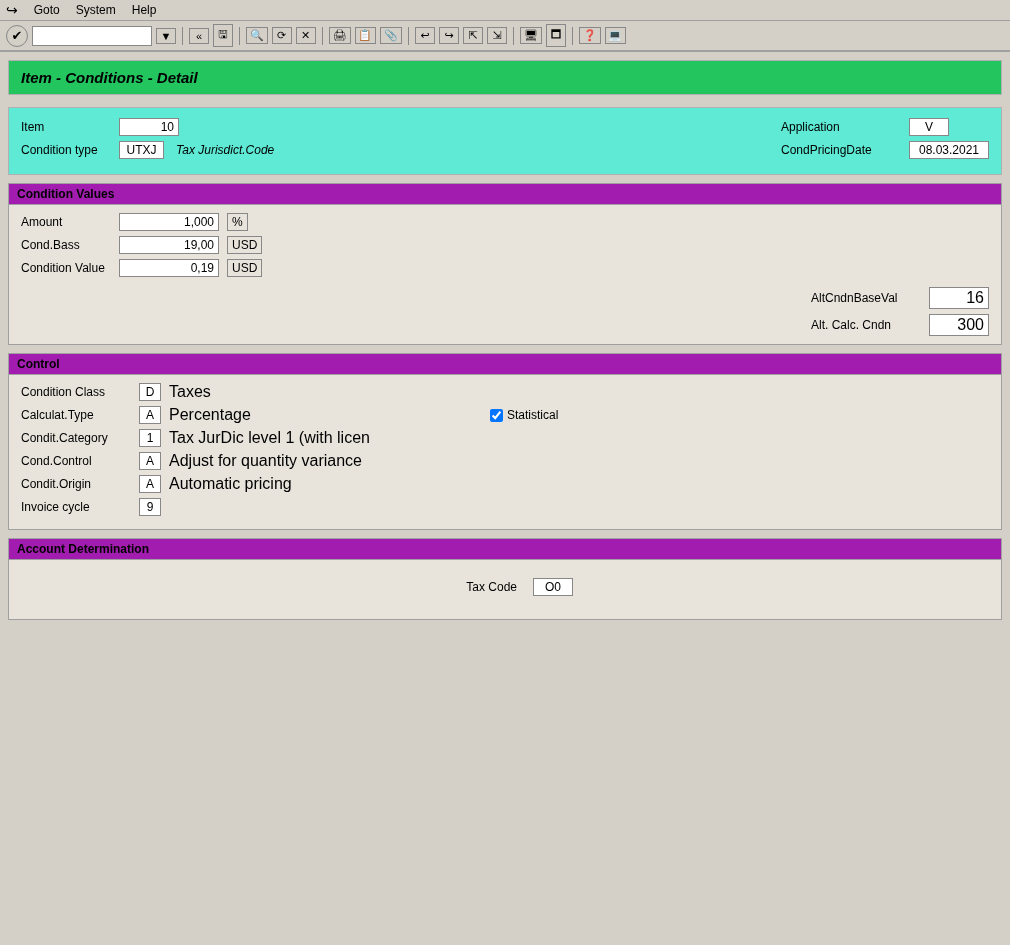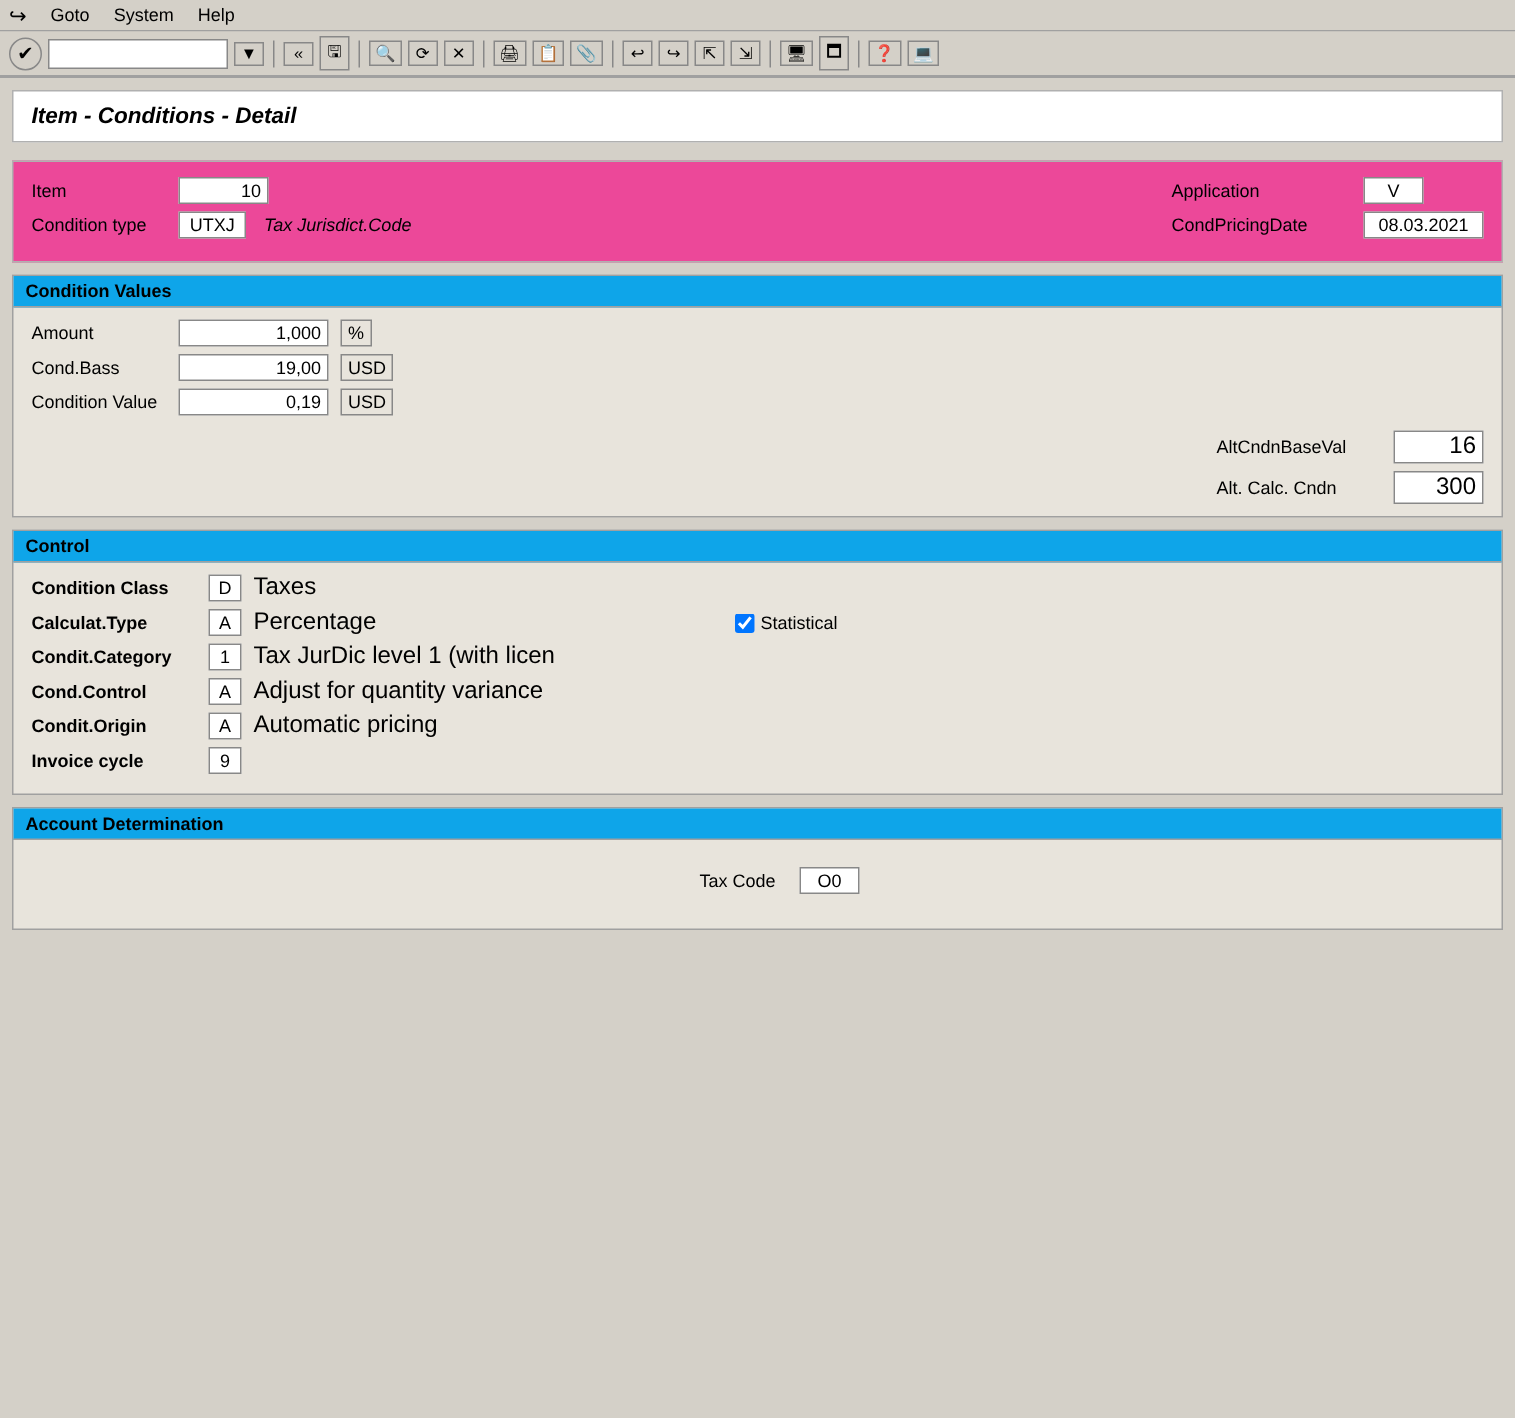--- a/index.html
+++ b/index.html
@@ -53,26 +53,26 @@
       margin: 0 2px;
     }
     .main-content {
       padding: 8px;
     }
     .page-title {
       font-size: 15px;
       font-weight: bold;
       font-style: italic;
       padding: 8px 12px;
-      background: #ffffff;
+      background: #22c55e;
       border: 1px solid #b0b0b0;
       margin-bottom: 12px;
     }
     .form-area {
-      background: #ec4899;
+      background: #5eead4;
       border: 1px solid #b0b0b0;
       padding: 10px 12px;
       margin-bottom: 8px;
     }
     .field-row {
       display: flex;
       align-items: center;
       margin-bottom: 5px;
       gap: 8px;
     }
@@ -97,21 +97,21 @@
     }
     .section-box {
       border: 1px solid #a0a0a0;
       background: #e8e4dc;
       margin-bottom: 8px;
     }
     .section-title {
       font-size: 12px;
       font-weight: bold;
       padding: 3px 8px;
-      background: #0ea5e9;
+      background: #a21caf;
       border-bottom: 1px solid #a0a0a0;
     }
     .section-content {
       padding: 8px 12px;
     }
     .right-field-row {
       display: flex;
       align-items: center;
       gap: 8px;
     }
@@ -139,21 +139,20 @@
       gap: 4px;
     }
     .ctrl-row {
       display: flex;
       align-items: center;
       margin-bottom: 5px;
       gap: 8px;
     }
     .ctrl-label {
       min-width: 110px;
-      font-weight: bold;
     }
     .ctrl-code-box {
       border: 1px solid #888;
       background: white;
       padding: 1px 4px;
       width: 22px;
       text-align: center;
       font-size: 12px;
     }
     .ctrl-text {

